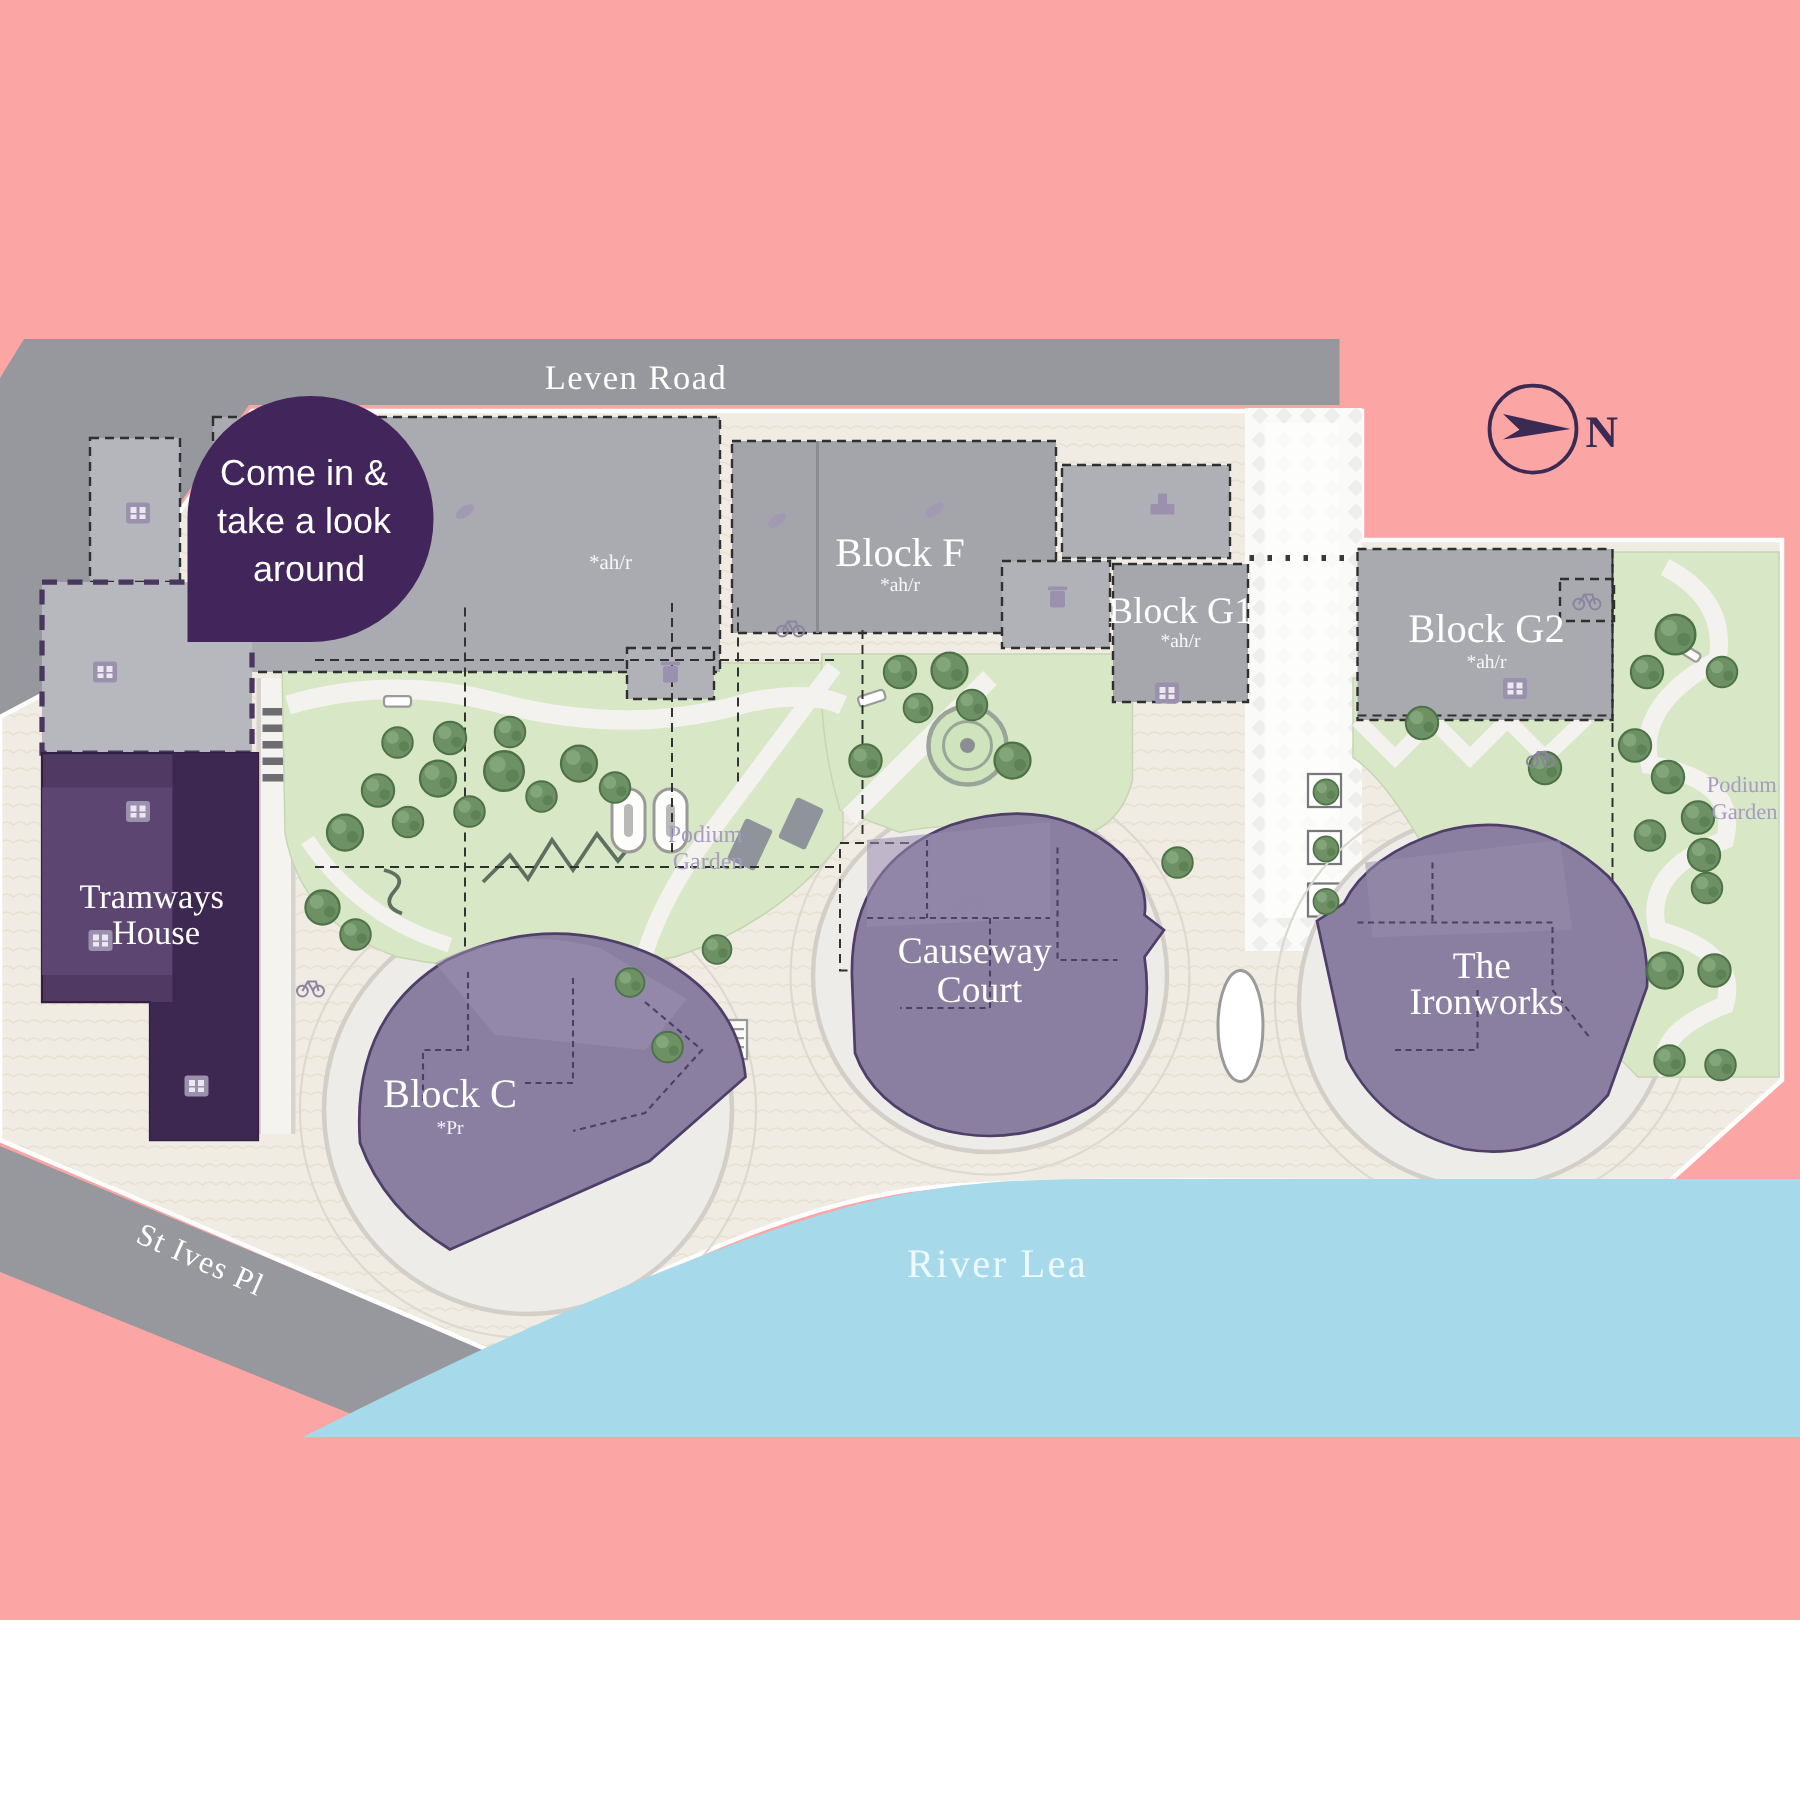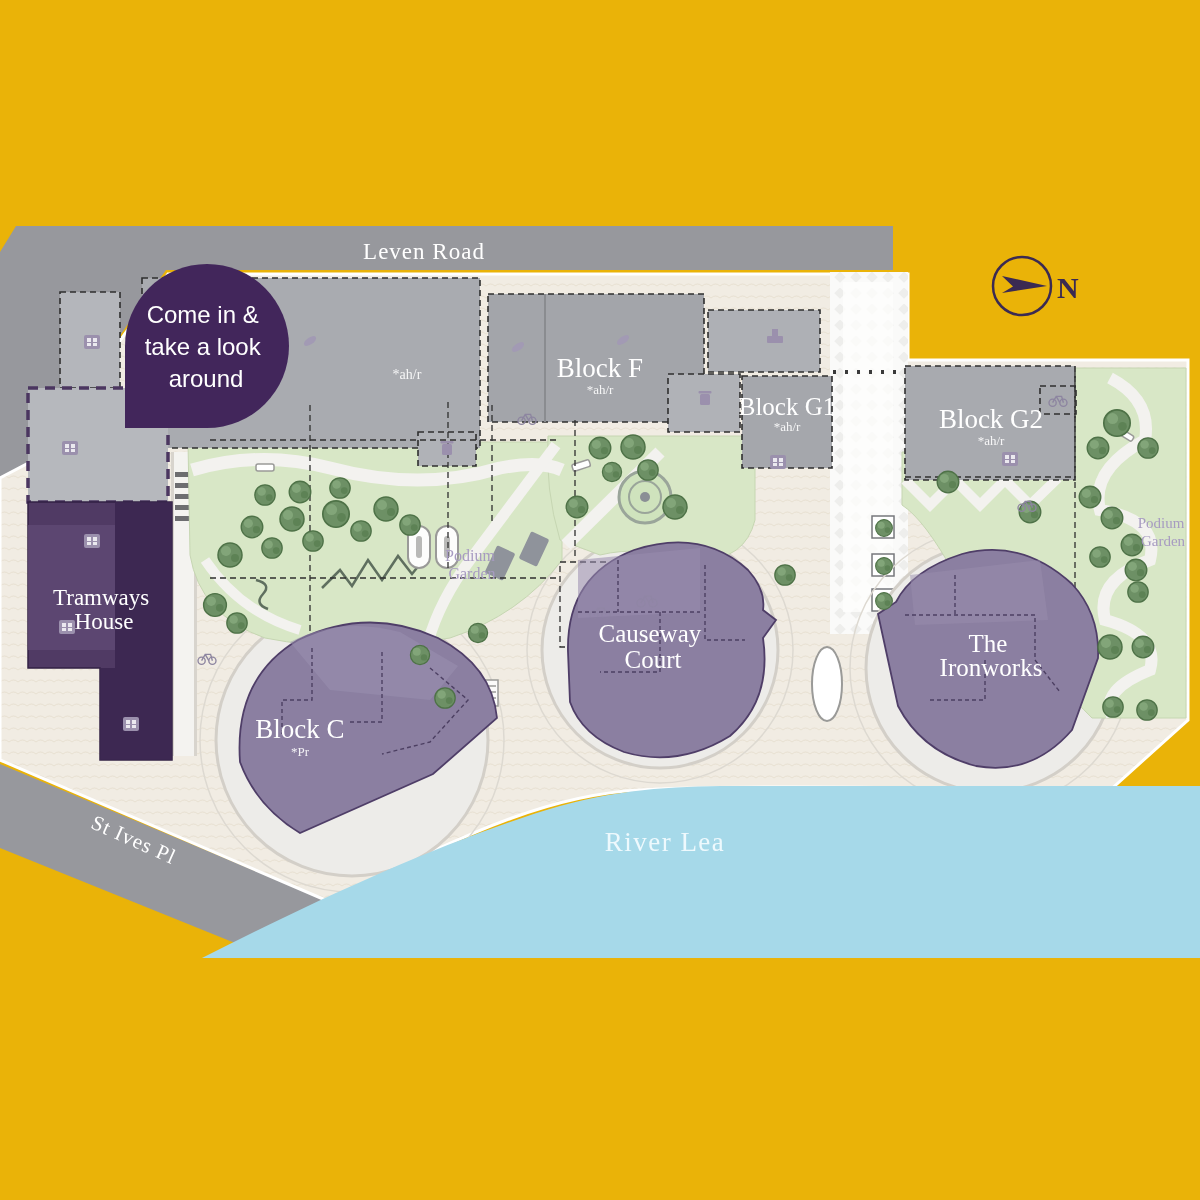--- a/index.html
+++ b/index.html
@@ -1,16 +1,16 @@
 <!DOCTYPE html>
 <html><head>
 <meta charset="utf-8">
 <style>
   html,body{margin:0;padding:0;background:#ffffff;}
-  .stage{position:relative;width:1200px;height:1200px;background:#eab308;overflow:hidden;
+  .stage{position:relative;width:1200px;height:1080px;background:#fca5a5;overflow:hidden;
          font-family:"Liberation Serif", serif;}
   svg{position:absolute;left:0;top:0;}
   text{user-select:none;}
   .serif{font-family:"Liberation Serif","DejaVu Serif",serif;}
   .sans{font-family:"Liberation Sans","DejaVu Sans",sans-serif;}
 </style>
 </head>
 <body>
 
 <div class="stage">

